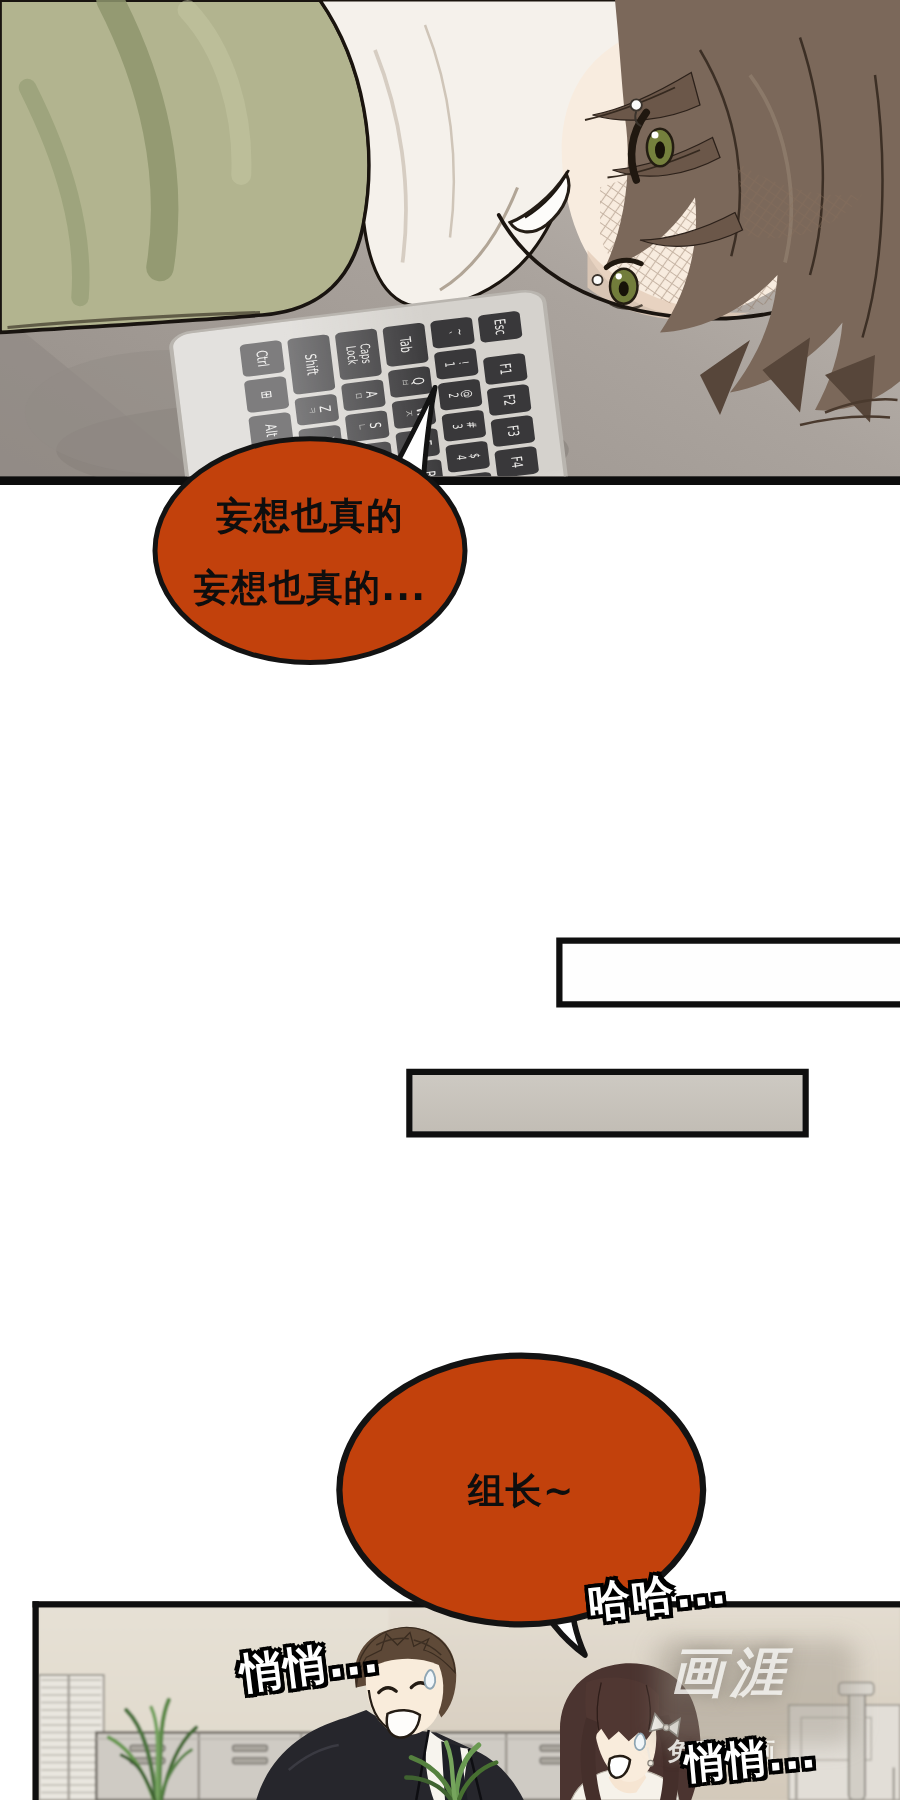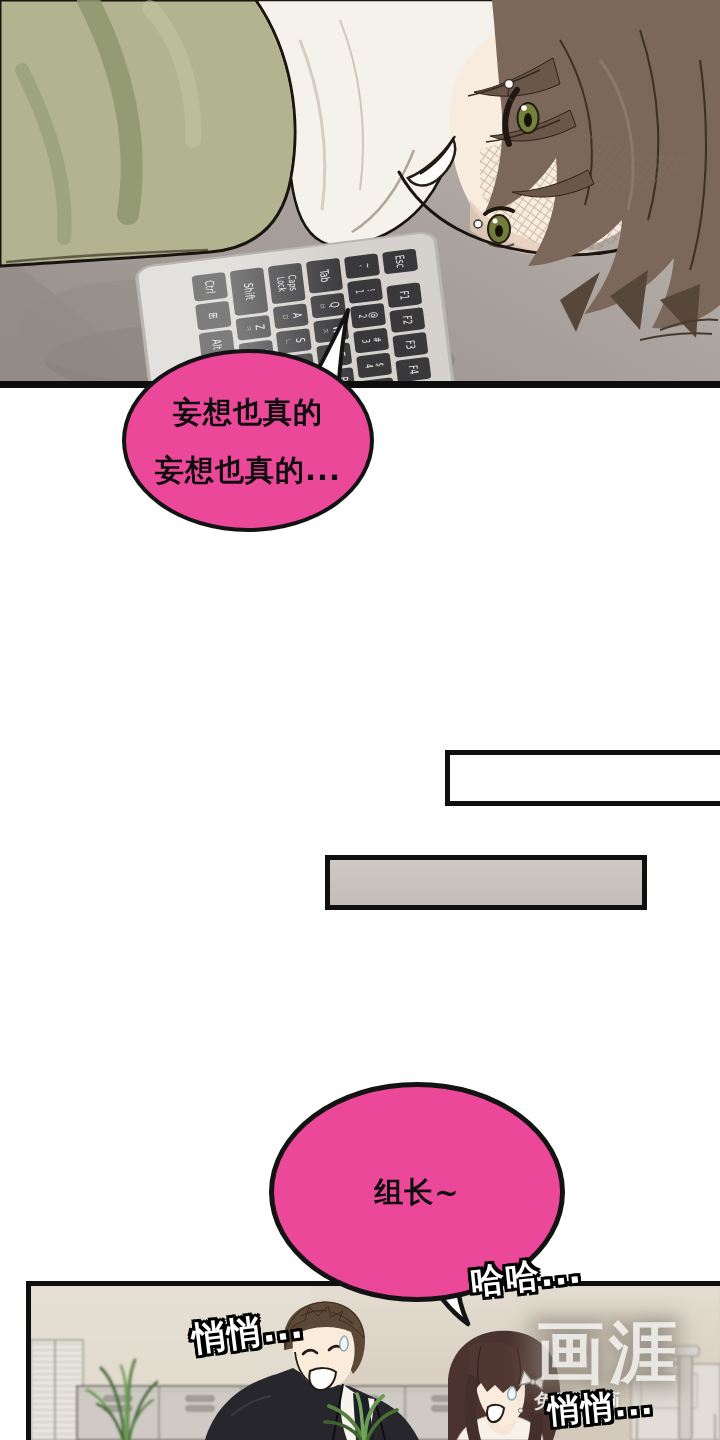--- a/index.html
+++ b/index.html
@@ -31,21 +31,21 @@
   .krow:nth-child(3) .key:first-child{min-width:32px;}
   .krow:nth-child(4) .key:first-child{min-width:38px;font-size:6.5px;}
   .krow:nth-child(5) .key:first-child{min-width:45px;}
   .krow:nth-child(6) .key{min-width:26px;}
   .krow:nth-child(6) .key:last-child{min-width:84px;}
 
   
   .tail{position:absolute;z-index:5;}
   .t1{left:282px;top:303px;}
   .t2{left:415px;top:1258px;}
-  .bubble{position:absolute;background:#ec4899;border:4px solid #131313;border-radius:50%;
+  .bubble{position:absolute;background:#c2410c;border:4px solid #131313;border-radius:50%;
           box-sizing:border-box;display:flex;flex-direction:column;align-items:center;
           justify-content:center;z-index:6;text-align:center;color:#0e0e0e;gap:16px;}
   .b1{left:122px;top:349px;width:252px;height:183px;}
   .b2{left:269px;top:1082px;width:296px;height:220px;border-width:5px;}
   .bline{font-size:29px;font-weight:700;line-height:42px;letter-spacing:1px;}
 
   
   .cap{position:absolute;box-sizing:border-box;border:5px solid #0f0f0f;z-index:2;}
   .cap1{left:445px;top:750px;width:290px;height:56px;background:#fefefe;}
   .cap2{left:325px;top:855px;width:322px;height:55px;
@@ -53,23 +53,23 @@
 
   
   .panel-bottom{position:absolute;left:26px;top:1281px;width:694px;height:159px;
         box-sizing:border-box;border-left:5px solid #0f0f0f;border-top:5px solid #0f0f0f;
         overflow:hidden;background:#d8d0c3;z-index:1;}
   .panel-bottom svg{position:absolute;left:0;top:0;}
 
   
   .wm-glow{position:absolute;left:524px;top:1312px;width:160px;height:84px;
         background:rgba(150,143,130,.38);border-radius:14px;filter:blur(9px);z-index:3;}
-  .wm-logo{position:absolute;left:536px;top:1316px;font-size:68px;font-weight:700;
+  .wm-logo{position:absolute;left:536px;top:1316px;font-size:43px;font-weight:700;
         letter-spacing:5px;color:rgba(250,250,247,.8);z-index:4;line-height:1.1;
-        text-shadow:0 0 14px rgba(125,118,106,.8);}
+        text-shadow:0 0 14px rgba(125,118,106,.8);font-style:italic;}
   .wm-tag{position:absolute;left:534px;top:1388px;font-size:20px;font-weight:700;
         letter-spacing:2px;color:rgba(250,250,247,.85);z-index:4;
         text-shadow:0 1px 6px rgba(120,112,100,.55);}
 
   
   .sfx{position:absolute;font-weight:900;color:#fff;z-index:7;letter-spacing:1px;
        text-shadow:-3px -3px 0 #000,3px -3px 0 #000,-3px 3px 0 #000,3px 3px 0 #000,
                    -3px 0 0 #000,3px 0 0 #000,0 -3px 0 #000,0 3px 0 #000;}
   .sfx-haha{left:470px;top:1254px;font-size:34px;transform:rotate(-6deg);}
   .sfx-w1{left:192px;top:1310px;font-size:34px;transform:rotate(-7deg);}

